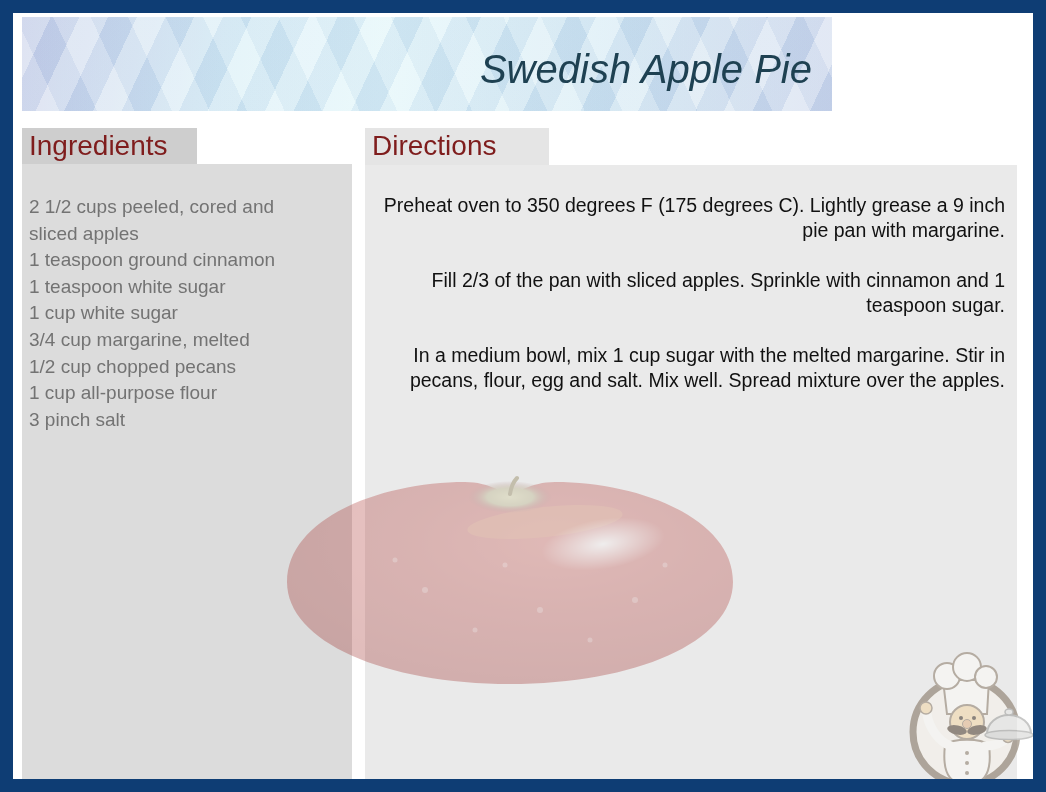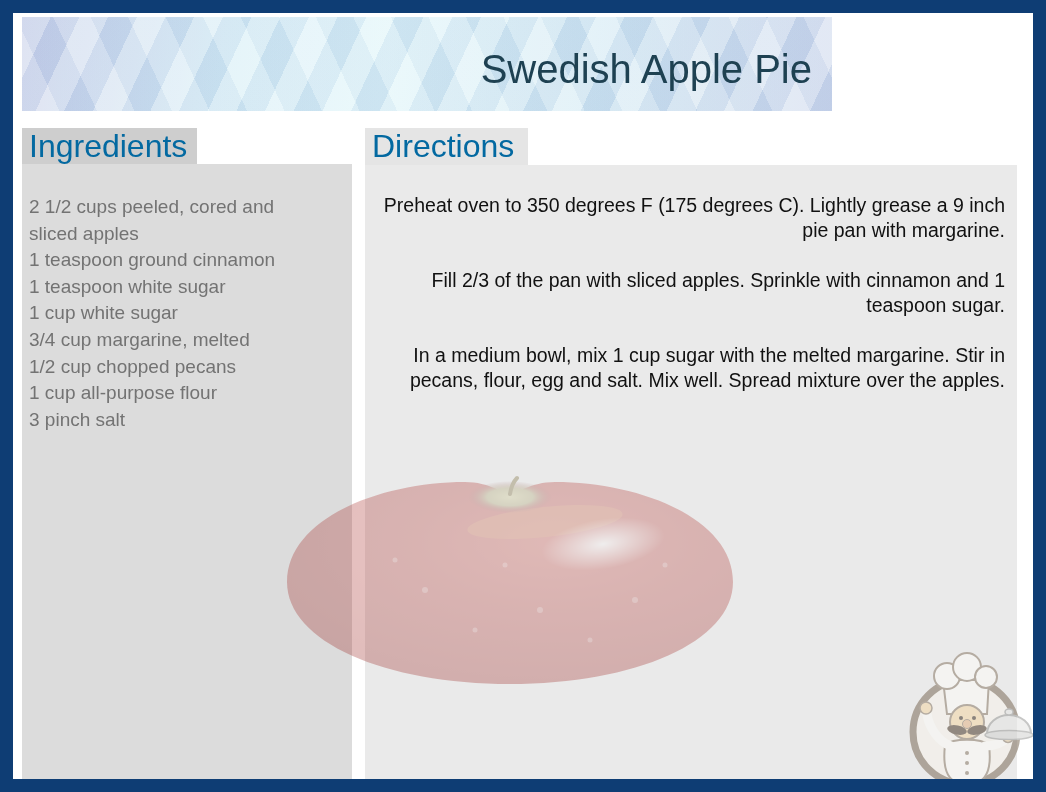--- a/index.html
+++ b/index.html
@@ -12,36 +12,36 @@
     overflow:hidden;
     font-family:"Liberation Sans", sans-serif;
   }
   
   .banner{
     position:absolute;left:9px;top:4px;width:810px;height:94px;
     background:
       repeating-linear-gradient(115deg, rgba(255,255,255,0.28) 0 26px, rgba(150,170,215,0.10) 26px 52px),
       repeating-linear-gradient(65deg, rgba(255,255,255,0.22) 0 34px, rgba(140,165,210,0.10) 34px 68px),
       linear-gradient(100deg,#c7cfe9 0%,#d3ecf5 25%,#dbf3f8 45%,#cfe7f2 72%,#ccd7ec 100%);
-    display:flex;align-items:center;justify-content:flex-end;
+    display:flex;align-items:center;justify-content:flex-end;font-style:italic;
   }
   .page-title{
     font-size:40px;
     color:#1e4152;
     padding:10px 20px 0 0;
     white-space:nowrap;
   }
   
   .panel{position:absolute;z-index:1;}
   .left-heading-bg{left:9px;top:115px;width:175px;height:36px;background:#cecece;}
   .left-body-bg{left:9px;top:151px;width:330px;height:615px;background:#dcdcdc;}
-  .right-heading-bg{left:352px;top:115px;width:163px;height:37px;background:#e5e5e5;}
+  .right-heading-bg{left:352px;top:115px;width:184px;height:37px;background:#e5e5e5;}
   .right-body-bg{left:352px;top:152px;width:652px;height:614px;background:#eaeaea;}
   .section-heading{
-    font-size:32px;color:#0369a1;
+    font-size:28px;color:#7f1d1d;
     padding-left:7px;line-height:36px;white-space:nowrap;
   }
   
   .ingredients-text{
     position:absolute;z-index:3;left:9px;top:151px;width:330px;
     box-sizing:border-box;padding:30px 26px 0 7px;
     font-size:19px;line-height:26.6px;color:#737373;
   }
   .directions-text{
     position:absolute;z-index:3;left:352px;top:152px;width:652px;

